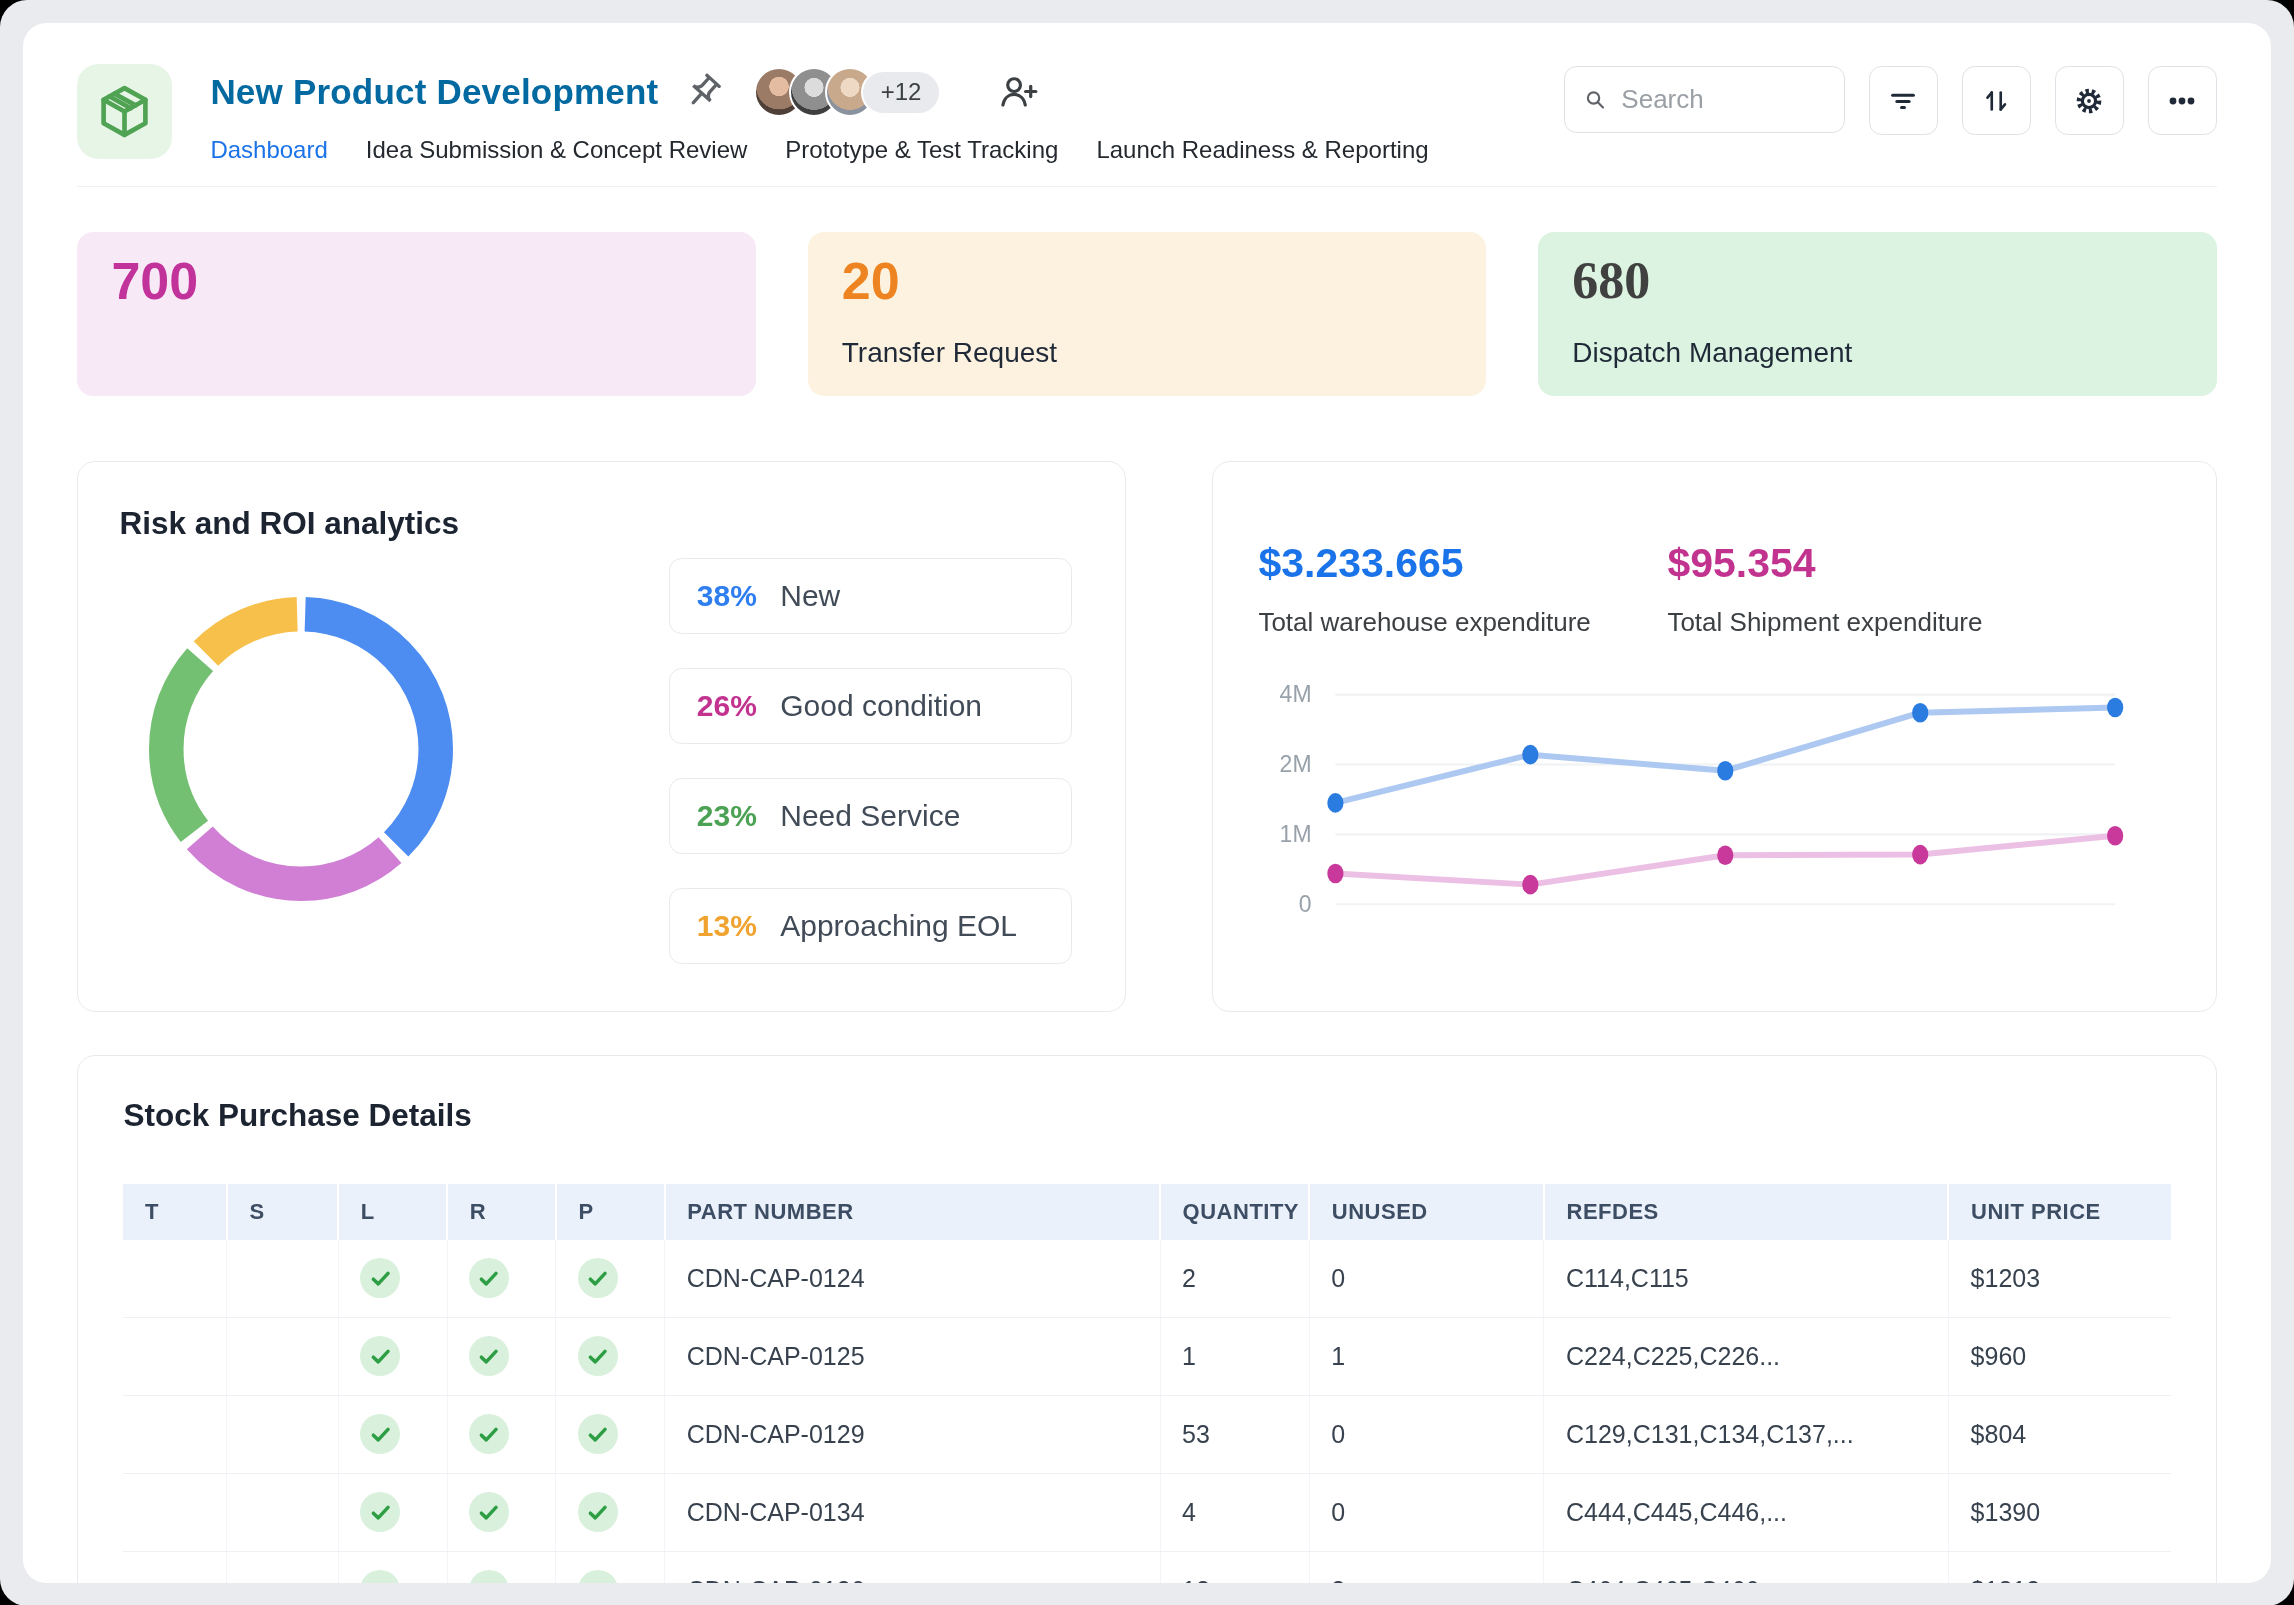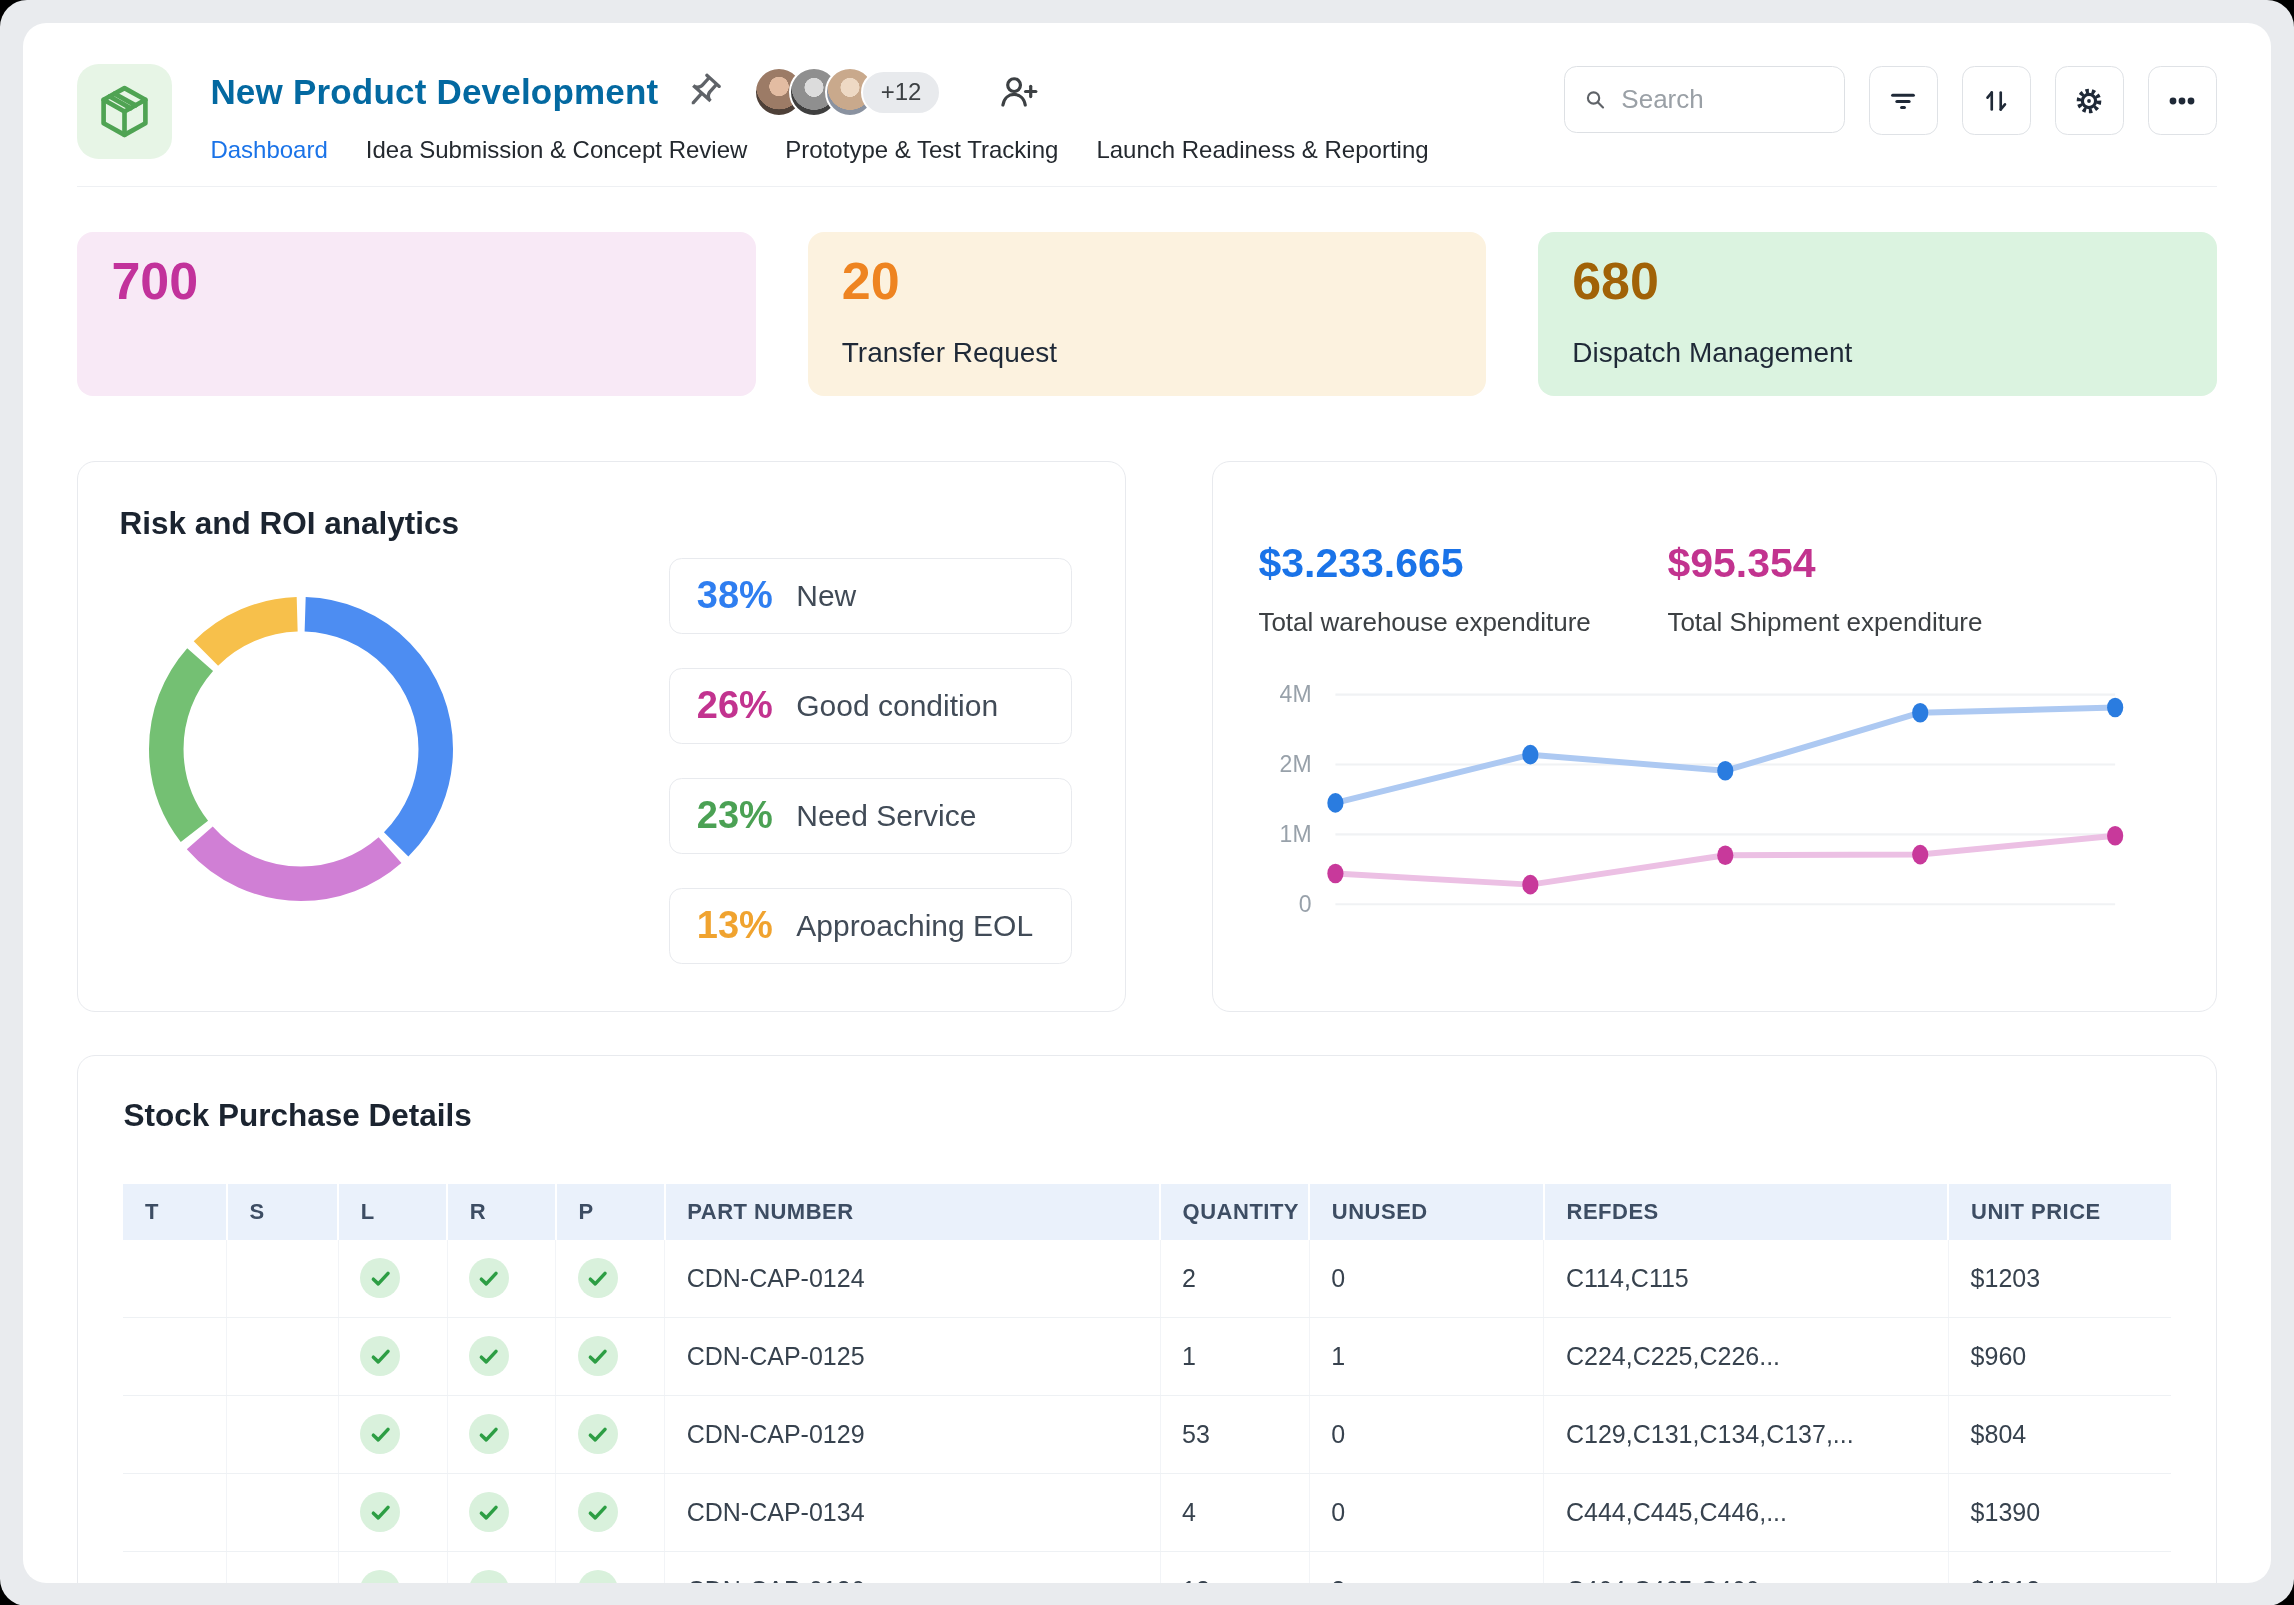--- a/index.html
+++ b/index.html
@@ -39,21 +39,21 @@
 
   
   .mid{margin-top:65px;display:flex;gap:86px;}
   .panel{border:1.8px solid #e8eaee;border-radius:18px;background:#fff;box-sizing:border-box;}
   .risk{width:1049px;height:551px;padding:43px 41px;flex:none;}
   .panel h2{margin:0;font-size:31.5px;font-weight:600;color:#1b2430;}
   .risk-body{display:flex;justify-content:space-between;margin-top:16px;}
   .donut-wrap{width:320px;height:320px;margin:31px 0 0 21.6px;flex:none;}
   .legend{width:403px;display:flex;flex-direction:column;gap:34px;margin-right:12.6px;}
   .legend-item{height:76px;border:1.8px solid #e8eaee;border-radius:12.6px;display:flex;align-items:center;gap:23.4px;padding:0 27px;box-sizing:border-box;}
-  .legend-item .pct{font-size:38px;font-weight:700;}
+  .legend-item .pct{font-size:30px;font-weight:700;}
   .legend-item .ltxt{font-size:30px;color:#414b57;}
   .exp{flex:1;height:551px;padding:81px 45px 0;}
   .exp-stats{display:flex;}
   .exp-stat{width:409px;}
   .exp-val{font-size:41px;font-weight:700;line-height:1;}
   .exp-lbl{font-size:26px;color:#3c4043;margin-top:23.4px;}
   .chart-wrap{margin-top:31px;}
 
   
   .table-panel{margin-top:43px;height:684px;padding:41px 45px;}
@@ -156,21 +156,21 @@
 
     <section class="stats" id="stats">
         <div class="stat" style="background: rgb(248, 233, 246);">
           <div class="num" style="color: rgb(194, 50, 155);">700</div>
         </div>
         <div class="stat" style="background: rgb(252, 242, 223);">
           <div class="num" style="color: rgb(238, 132, 33);">20</div>
           <div class="lbl">Transfer Request</div>
         </div>
         <div class="stat" style="background: rgb(219, 243, 224);">
-          <div class="num" style="color: #a16207;">680</div>
+          <div class="num" style="color: #404040; font-family: Liberation Serif, serif;">680</div>
           <div class="lbl">Dispatch Management</div>
         </div>
       </section>
 
     <section class="mid">
       <div class="panel risk">
         <h2>Risk and ROI analytics</h2>
         <div class="risk-body">
           <div class="donut-wrap">
             <svg id="donut" width="320" height="320" viewBox="0 0 380 380">

